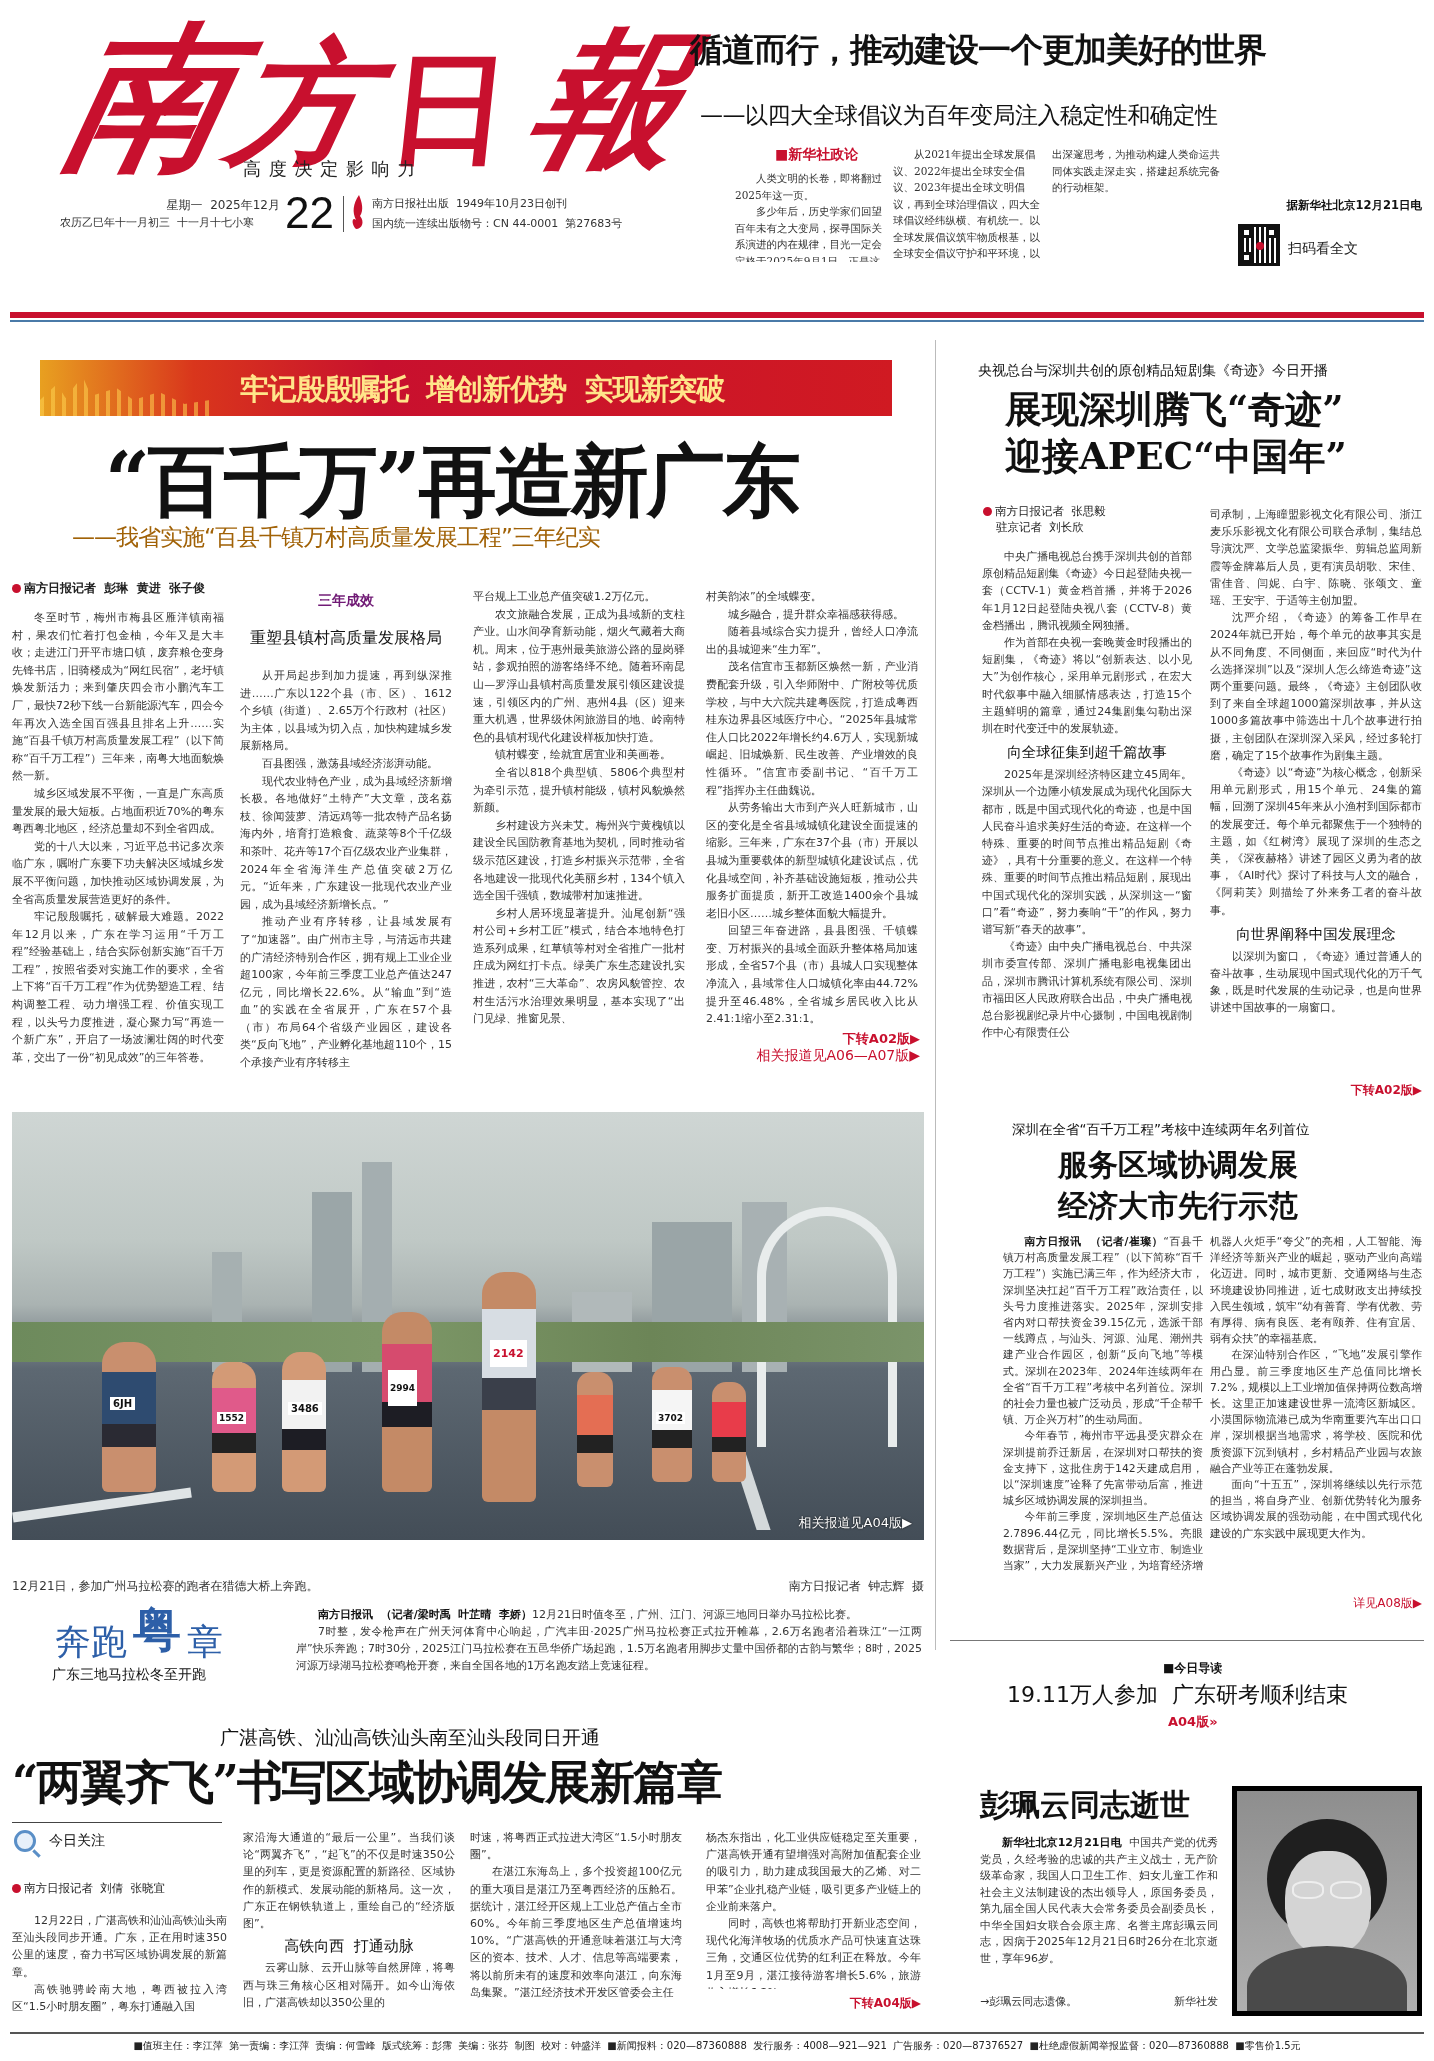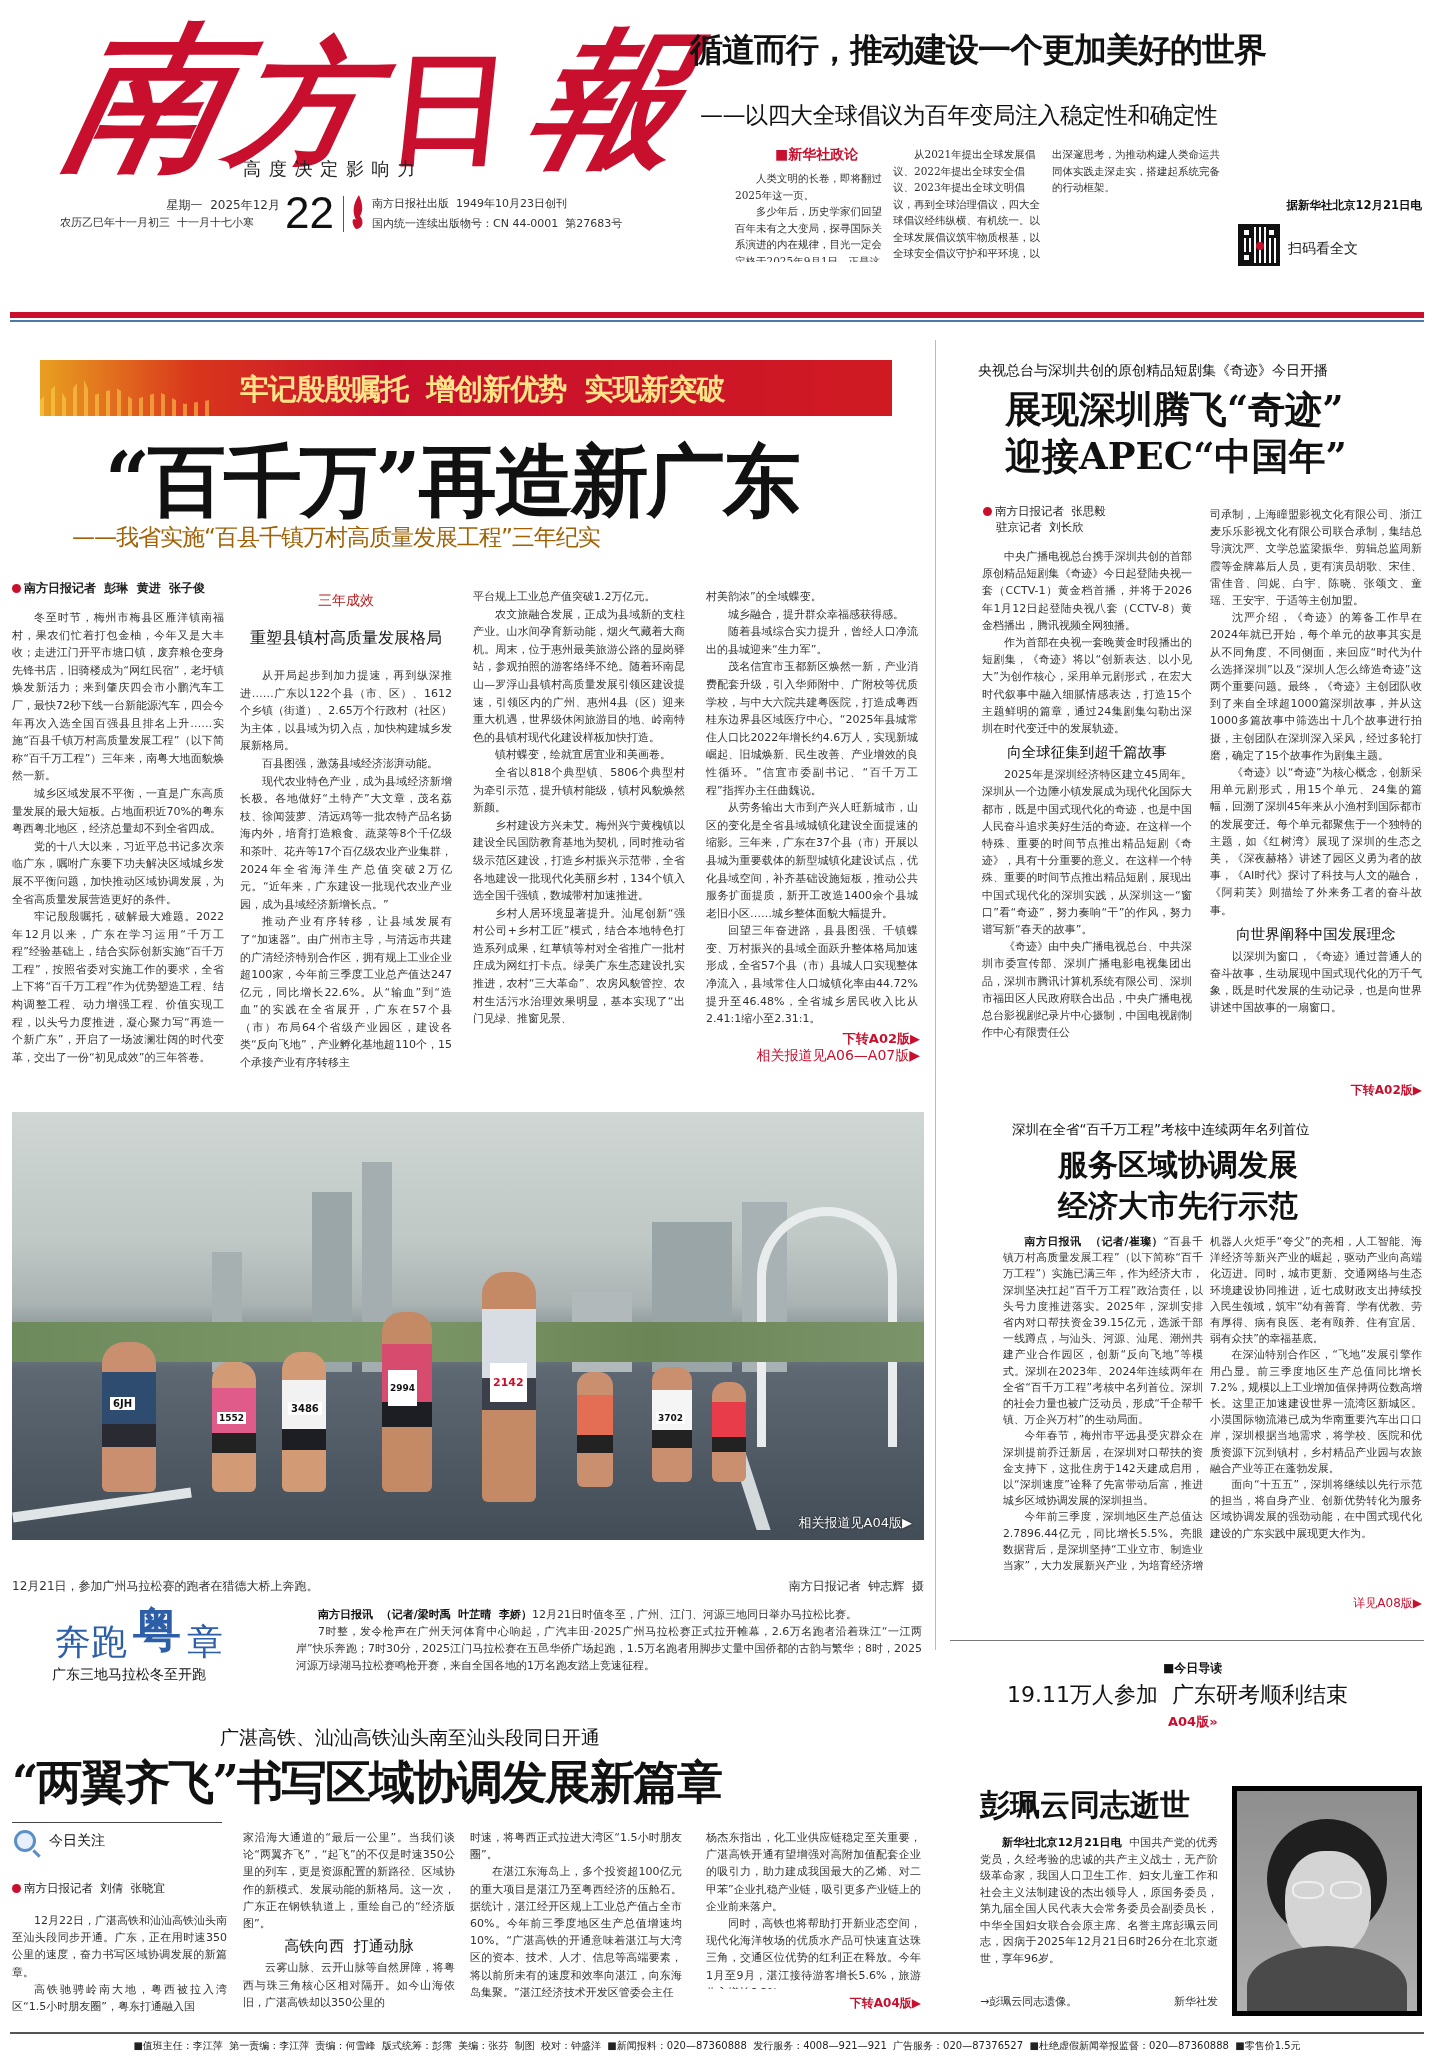--- a/index.html
+++ b/index.html
@@ -5,21 +5,21 @@
 *{box-sizing:border-box;margin:0;padding:0}
 body{width:1434px;height:2061px;background:#fff;font-family:"DejaVu Sans",sans-serif;color:#1a1a1a;position:relative;overflow:hidden}
 .abs{position:absolute}
 .serif{font-family:"DejaVu Serif",serif}
 .body-text{font-size:11.5px;line-height:19.5px;color:#333;text-align:justify}
 .body-text p{text-indent:2em}
 .byline{font-size:12px;color:#222;font-weight:bold}
 .byline .dot{display:inline-block;width:9px;height:9px;background:#c8102e;border-radius:50%;margin-right:3px;vertical-align:middle}
 .col{position:absolute;overflow:hidden}
 .subhead{font-size:17px;text-align:center;color:#111;margin:6px 0 4px}
-.subhead-b{font-size:14px;text-align:center;font-weight:normal;color:#b91c1c;margin:4px 0 2px}
+.subhead-b{font-size:14px;text-align:center;font-weight:bold;color:#701a75;margin:4px 0 2px}
 .turn{color:#c8102e;font-weight:bold;font-size:13px;text-align:right}
 .rule-red{position:absolute;left:10px;right:10px;height:6px;background:#c8102e}
 .rule-blue{position:absolute;left:10px;right:10px;height:2px;background:#4a7aa8}
 .hr{position:absolute;height:1px;background:#777}
 </style>
 </head>
 <body>
 
 <div class="abs" style="left:0;top:0;width:720px;height:230px">
   <div class="abs" style="left:60px;top:8px;width:650px;height:170px">
@@ -172,21 +172,21 @@
   <div style="position:absolute;left:90px;top:230px;width:54px;height:150px;background:linear-gradient(180deg,#c98f6e 0 20%,#2e4b70 20% 55%,#2a2a33 55% 70%,#c98f6e 70%);border-radius:22px 22px 6px 6px"></div>
   <div style="position:absolute;left:200px;top:250px;width:44px;height:130px;background:linear-gradient(180deg,#d39a76 0 20%,#e05a8a 20% 55%,#222 55% 70%,#d39a76 70%);border-radius:18px 18px 6px 6px"></div>
   <div style="position:absolute;left:270px;top:240px;width:44px;height:140px;background:linear-gradient(180deg,#d39a76 0 20%,#f2f2f2 20% 55%,#1d1d24 55% 70%,#d39a76 70%);border-radius:18px 18px 6px 6px"></div>
   <div style="position:absolute;left:370px;top:200px;width:50px;height:180px;background:linear-gradient(180deg,#c48a66 0 18%,#d64b6e 18% 50%,#1d1d24 50% 64%,#c48a66 64%);border-radius:20px 20px 6px 6px"></div>
   <div style="position:absolute;left:470px;top:160px;width:54px;height:230px;background:linear-gradient(180deg,#c48a66 0 16%,#d7dde3 16% 46%,#3a3f4a 46% 60%,#c48a66 60%);border-radius:22px 22px 6px 6px"></div>
   <div style="position:absolute;left:565px;top:260px;width:36px;height:115px;background:linear-gradient(180deg,#c98f6e 0 20%,#e46e53 20% 55%,#222 55% 70%,#c98f6e 70%);border-radius:14px 14px 6px 6px"></div>
   <div style="position:absolute;left:640px;top:255px;width:40px;height:115px;background:linear-gradient(180deg,#c98f6e 0 20%,#f5f5f5 20% 55%,#222 55% 70%,#c98f6e 70%);border-radius:14px 14px 6px 6px"></div>
   <div style="position:absolute;left:700px;top:270px;width:34px;height:100px;background:linear-gradient(180deg,#c98f6e 0 20%,#e83c4a 20% 55%,#222 55% 70%,#c98f6e 70%);border-radius:14px 14px 6px 6px"></div>
 
   <div class="abs" style="left:98px;top:285px;font-size:10px;background:#fff;color:#111;padding:1px 3px;font-weight:bold">6JH</div>
-  <div class="abs" style="left:478px;top:251px;font-size:11px;background:#fff;color:#c8102e;padding:13px 3px;font-weight:bold">2142</div>
+  <div class="abs" style="left:478px;top:228px;font-size:11px;background:#fff;color:#c8102e;padding:7px 3px;font-weight:bold">2142</div>
   <div class="abs" style="left:276px;top:290px;font-size:10px;background:#fff;color:#111;padding:1px 3px;font-weight:bold">3486</div>
   <div class="abs" style="left:644px;top:300px;font-size:9px;background:#fff;color:#111;padding:1px 2px;font-weight:bold">3702</div>
   <div class="abs" style="left:376px;top:258px;font-size:9px;background:#fff;color:#111;padding:13px 2px;font-weight:bold">2994</div>
   <div class="abs" style="left:205px;top:300px;font-size:9px;background:#fff;color:#111;padding:1px 2px;font-weight:bold">1552</div>
   <div class="abs" style="right:12px;bottom:8px;font-size:13px;color:#fff;text-shadow:0 0 2px #000">相关报道见A04版▶</div>
 </div>
 <div class="abs" style="left:12px;top:1578px;font-size:12px;color:#333">12月21日，参加广州马拉松赛的跑者在猎德大桥上奔跑。</div>
 <div class="abs" style="left:720px;top:1578px;width:204px;text-align:right;font-size:12px;color:#333;white-space:pre">南方日报记者  钟志辉  摄</div>
 
 <div class="abs serif" style="left:55px;top:1606px;color:#2d5fa8;white-space:nowrap">

